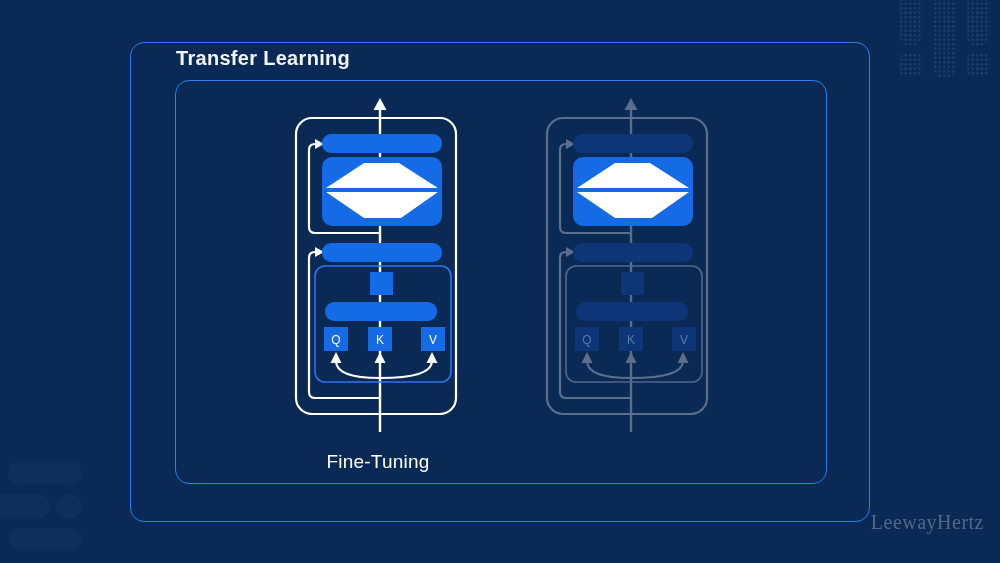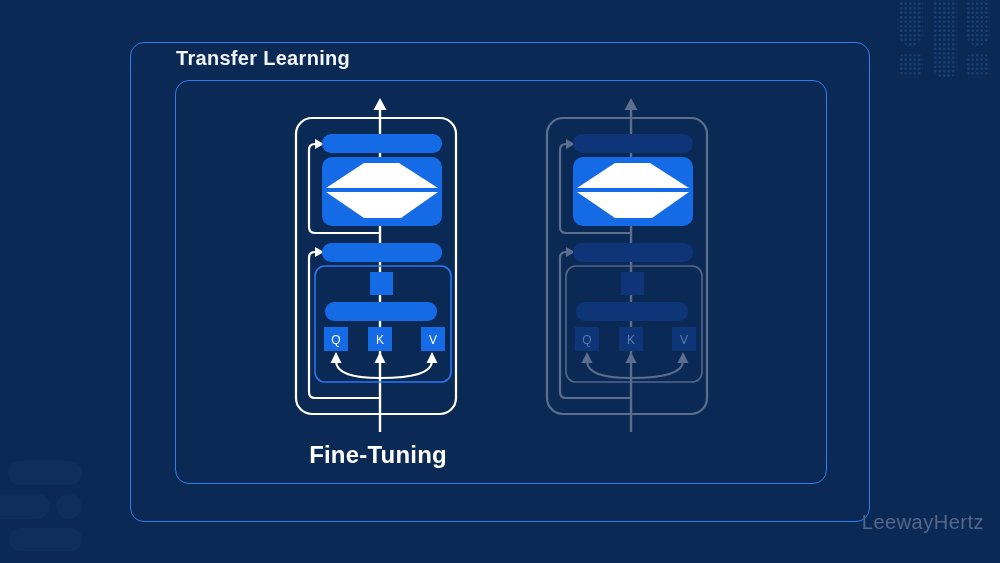--- a/index.html
+++ b/index.html
@@ -17,28 +17,28 @@
     border:1.5px solid var(--panel-border,#2e7cf2); border-radius:14px;
   }
   .page-title {
     position:absolute; left:176px; top:47px;
     color:var(--title-color,#f2f6fc); font-size:20px; font-weight:700; letter-spacing:.3px;
   }
   .diagram-svg { position:absolute; top:95px; width:200px; height:340px; }
   #svg-finetuning { left:280px; }
   #svg-peft { left:531px; }
   .diagram-label {
-    position:absolute; top:441px; width:200px; text-align:center;
-    color:var(--label-color,#ffffff); font-size:24px; font-weight:700; letter-spacing:.2px;
+    position:absolute; top:451px; width:200px; text-align:center;
+    color:var(--label-color,#ffffff); font-size:19px; font-weight:400; letter-spacing:.2px;
   }
   #label-finetuning { left:278px; }
   #label-peft { left:531px; }
   .watermark {
     position:absolute; right:16px; top:511px;
-    font-family:Liberation Sans, sans-serif; font-size:20px;
+    font-family:Liberation Serif, serif; font-size:20px;
     color:var(--watermark-color,#54678a); letter-spacing:.5px;
   }
   
   .deco-dotted {
     position:absolute;
     background-image:radial-gradient(circle, var(--deco-dot,#1a4076) 1.1px, transparent 1.4px);
     background-size:4.5px 4.5px;
   }
   .tr-pill-1 { left:899px; top:-12px; width:24px; height:58px; border-radius:12px; }
   .tr-sq-1  { left:899px; top:53px;  width:24px; height:24px; border-radius:8px; }

